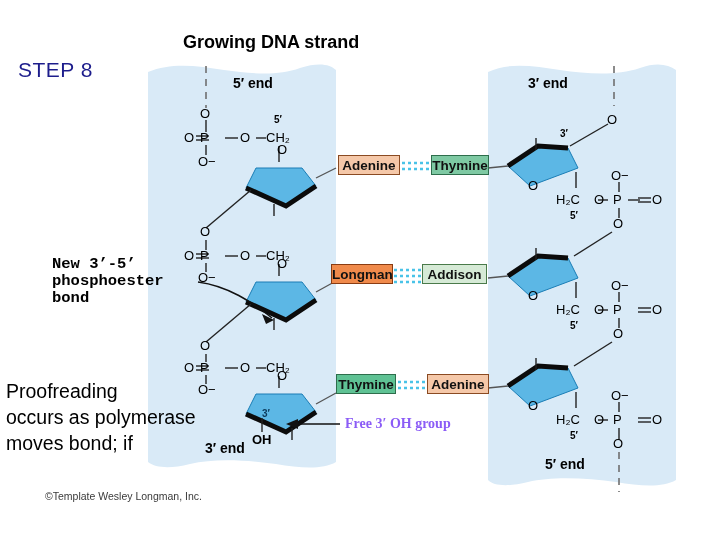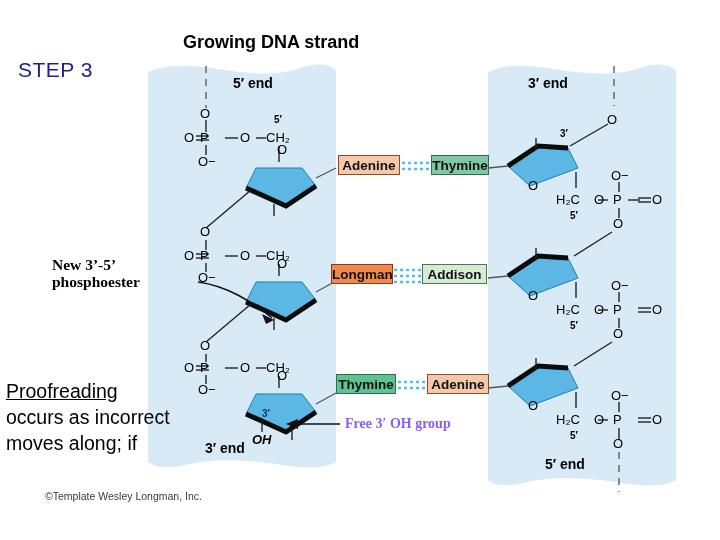--- a/index.html
+++ b/index.html
@@ -74,39 +74,38 @@
     color: #000;
     font-family: "Liberation Sans", sans-serif;
     white-space: nowrap;
   }
   .chem-bold {
     font-size: 13px;
     font-weight: bold;
     color: #000;
     font-family: "Liberation Sans", sans-serif;
     white-space: nowrap;
-    font-style: italic;
   }
   .end-label {
     font-size: 14px;
     font-weight: bold;
     color: #000;
     font-family: "Liberation Sans", sans-serif;
     white-space: nowrap;
   }
 
   
   #label-phosphoester {
     left: 52px;
     top: 256px;
     font-size: 15.5px;
     font-weight: bold;
     line-height: 17px;
     color: #000;
-    font-family: Liberation Serif, serif;
+    font-family: Liberation Mono, monospace;
   }
   #label-free-oh {
     left: 345px;
     top: 416px;
     font-size: 14px;
     font-weight: bold;
     color: #8b5cf6;
     font-family: Liberation Serif, serif;
     white-space: nowrap;
   }
@@ -114,38 +113,38 @@
   
   #overlay-text {
     left: 6px;
     top: 378px;
     width: 600px;
     font-size: 19.5px;
     line-height: 26px;
     color: #000;
     font-family: "Liberation Sans", sans-serif;
   }
-  #overlay-text .ul { text-decoration: underline; }
+  #overlay-text .ul { }
 
   
   #credit {
     left: 45px;
     top: 490px;
     font-size: 10.5px;
     color: #3a3a3a;
     font-family: "Liberation Sans", sans-serif;
     white-space: nowrap;
   }
 </style>
 </head>
 <body>
 
 <div id="stage">
 
-  <div class="abs" id="step-label" style="color: rgb(29, 29, 140);">STEP 3</div>
+  <div class="abs" id="step-label" style="color: rgb(29, 29, 140);">STEP 8</div>
 
   <div class="abs strand-heading" id="heading-growing">Growing DNA strand</div>
 
   <svg class="abs" id="figure-svg" width="720" height="540">
 
     <path fill="#d9eaf7" stroke="none" d="M148,72
              C172,62 198,66 224,70
              C252,74 278,76 300,68
              C318,62 330,64 336,70
              L336,462
@@ -341,25 +340,26 @@
   <div class="abs base-box" style="left: 336px; top: 374px; width: 60px; background: rgb(95, 194, 148); border-color: rgb(46, 110, 76);">Thymine</div>
   <svg class="abs" style="left:398px; top:379px;" width="28" height="12">
     <line x1="0" y1="3" x2="28" y2="3" stroke="#49c3e8" stroke-width="2.6" stroke-dasharray="3,3"></line>
     <line x1="0" y1="9" x2="28" y2="9" stroke="#49c3e8" stroke-width="2.6" stroke-dasharray="3,3"></line>
   </svg>
   <div class="abs base-box" style="left: 427px; top: 374px; width: 62px; background: rgb(245, 200, 169); border-color: rgb(138, 74, 34);">Adenine</div>
 
   <div class="abs" id="label-phosphoester">
     <div>New  3’-5’</div>
     <div>phosphoester</div>
+    <div>bond</div>
   </div>
 
   <div class="abs" id="label-free-oh">Free 3′ OH group</div>
 
   <div class="abs" id="overlay-text">
     <div><span class="ul">Proofreading</span></div>
-    <div>occurs as incorrect</div>
-    <div>moves along; if</div>
+    <div>occurs as polymerase</div>
+    <div>moves bond; if</div>
   </div>
 
   <div class="abs" id="credit">©Template Wesley Longman, Inc.</div>
 
 </div>
 
 </body></html>

